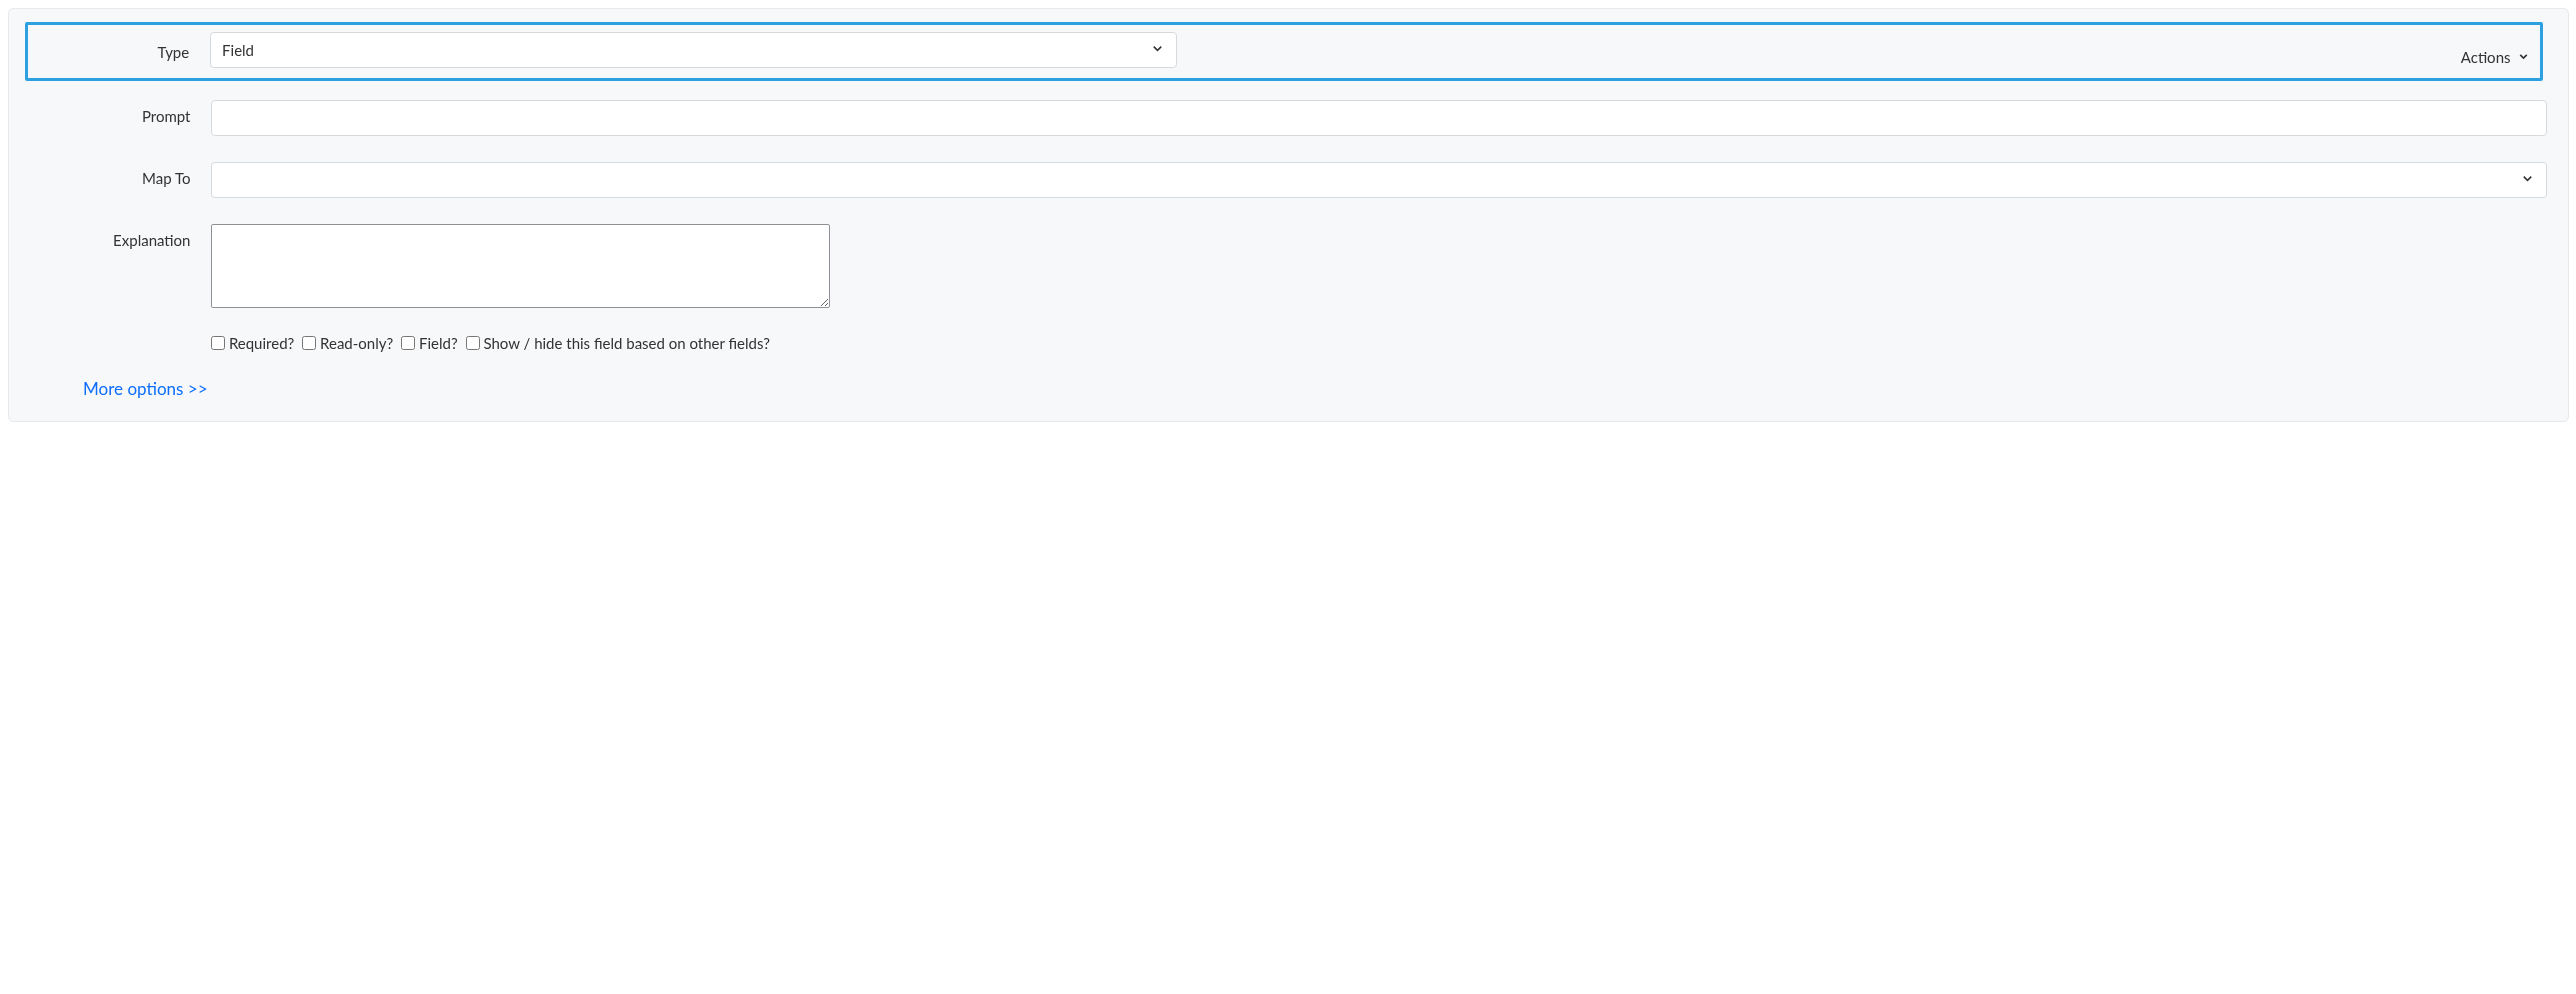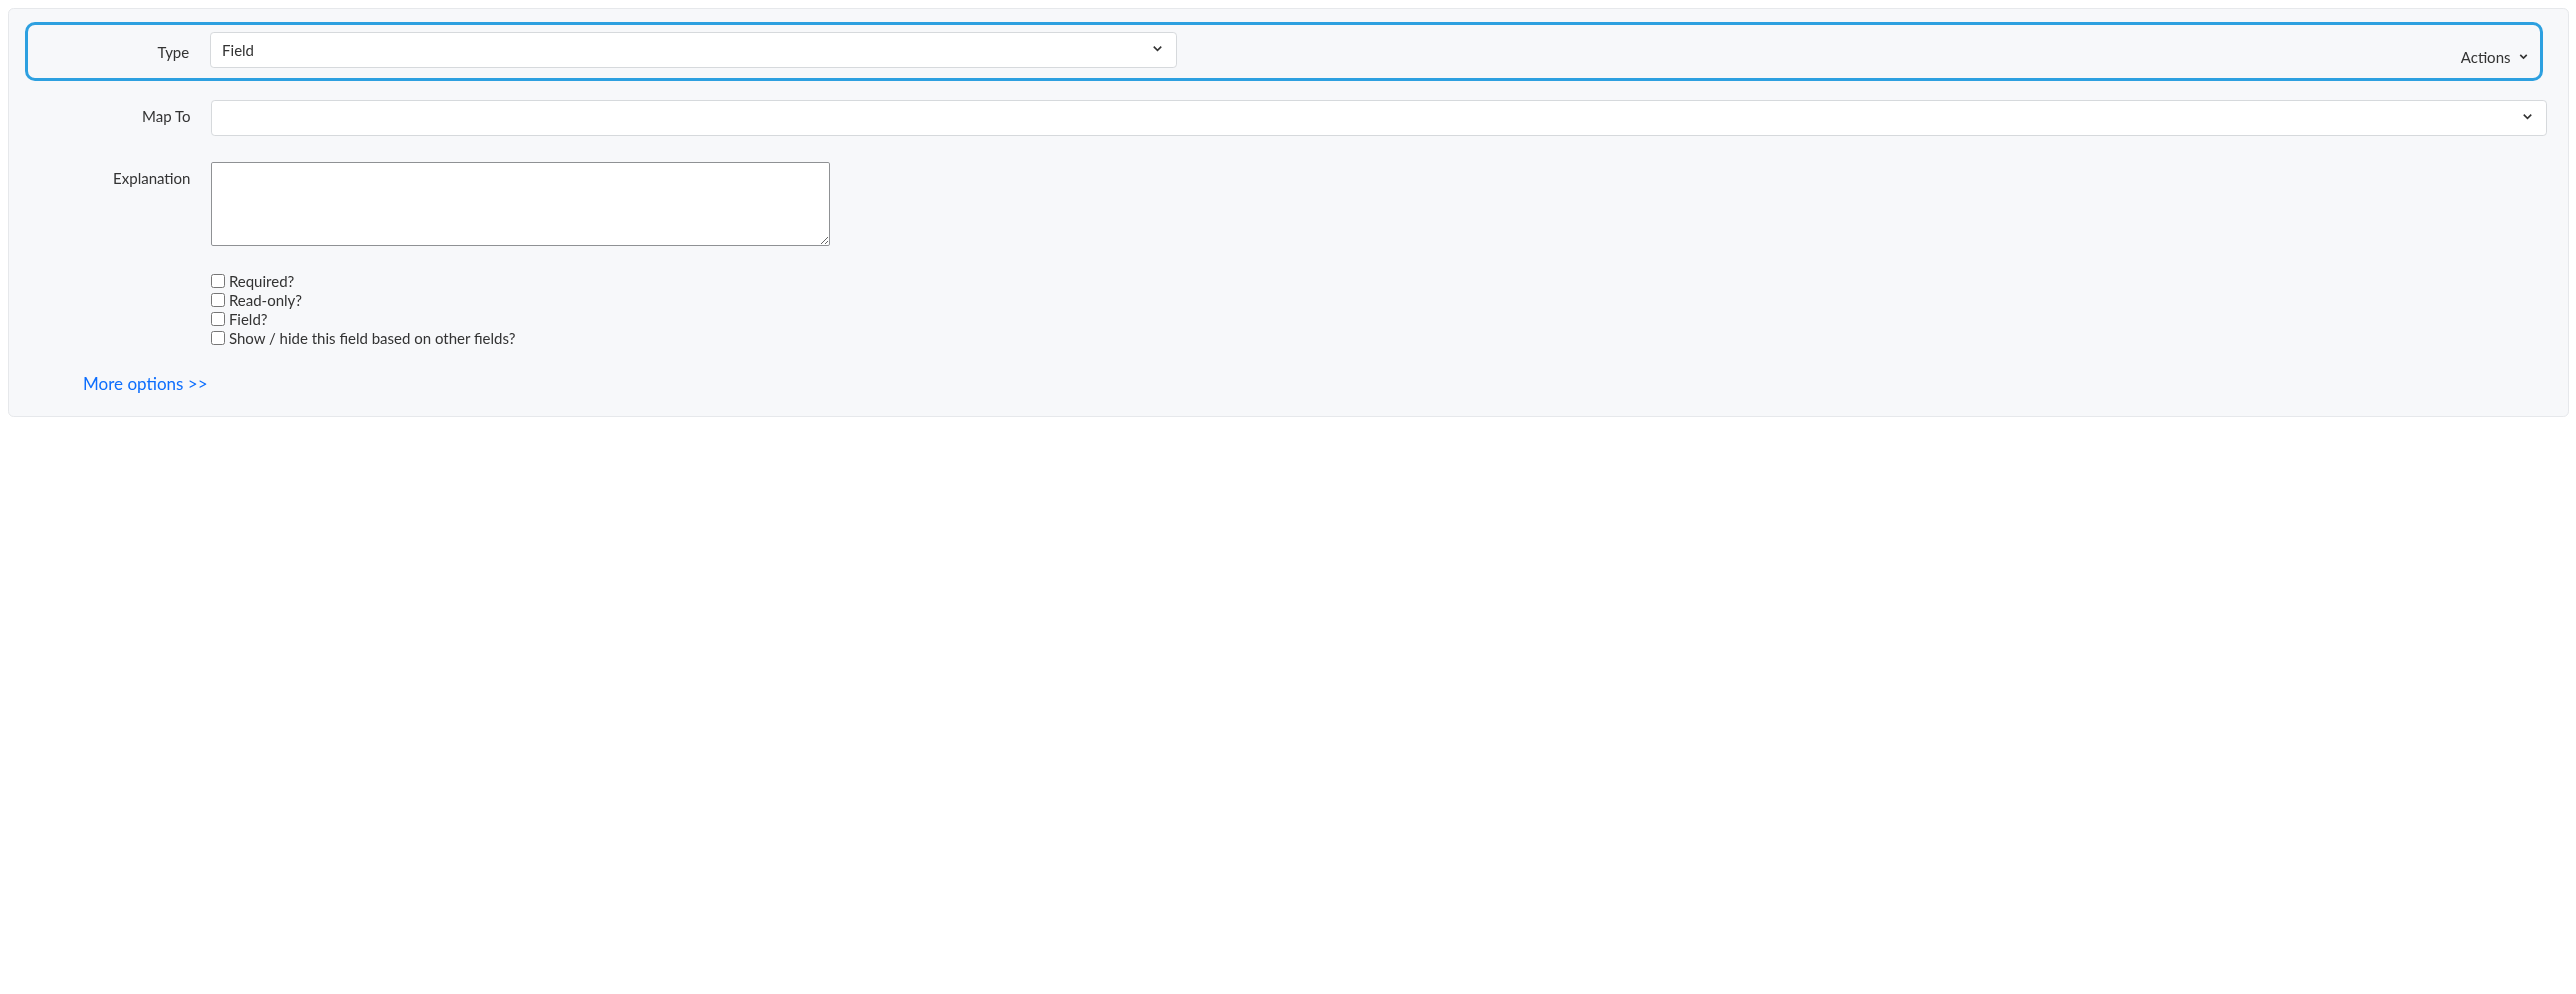--- a/index.html
+++ b/index.html
@@ -30,21 +30,21 @@
       font-size: 15px;
       color: #333;
     }
     .control-col {
       flex: 1;
       display: flex;
       align-items: center;
     }
     .highlight-box {
       border: 3.8px solid #2da0e0;
-      border-radius: 10px;
+      border-radius: 2px;
       padding: 7.5px 11.3px 9.4px 7.5px;
       margin: -3.8px 4px 19px -3.8px;
       display: flex;
       align-items: center;
     }
     .highlight-box .label-col {
       width: 174px;
       flex: 0 0 174px;
       padding-top: 3.8px;
     }
@@ -81,22 +81,22 @@
       height: 84px;
       background: #ffffff;
       border: 0.9px solid #8f9194;
       border-radius: 1.9px;
       resize: both;
       font-size: 15px;
       padding: 5.6px 7.5px;
     }
     .checkbox-list {
       display: flex;
-      flex-direction: column;
-      gap: 1px;
+      flex-direction: row;
+      gap: 8px;
     }
     .checkbox-item {
       display: flex;
       align-items: center;
       gap: 3.8px;
       cursor: pointer;
     }
     .checkbox-item input[type="checkbox"] {
       width: 14px;
       height: 14px;
@@ -151,20 +151,28 @@
             <polyline points="6 9 12 15 18 9"></polyline>
           </svg>
         </span>
       </div>
     </div>
   </div>
 
   
 
   
+  <div class="form-row">
+    <div class="label-col">Prompt</div>
+    <div class="control-col">
+      <div class="input-control">
+        <span></span>
+      </div>
+    </div>
+  </div>
 
   
   <div class="form-row">
     <div class="label-col">Map To</div>
     <div class="control-col">
       <div class="select-control">
         <span></span>
         <span class="select-chevron">
           <svg class="chev" viewBox="0 0 24 24" fill="none" stroke="#333" stroke-width="2.5">
             <polyline points="6 9 12 15 18 9"></polyline>

